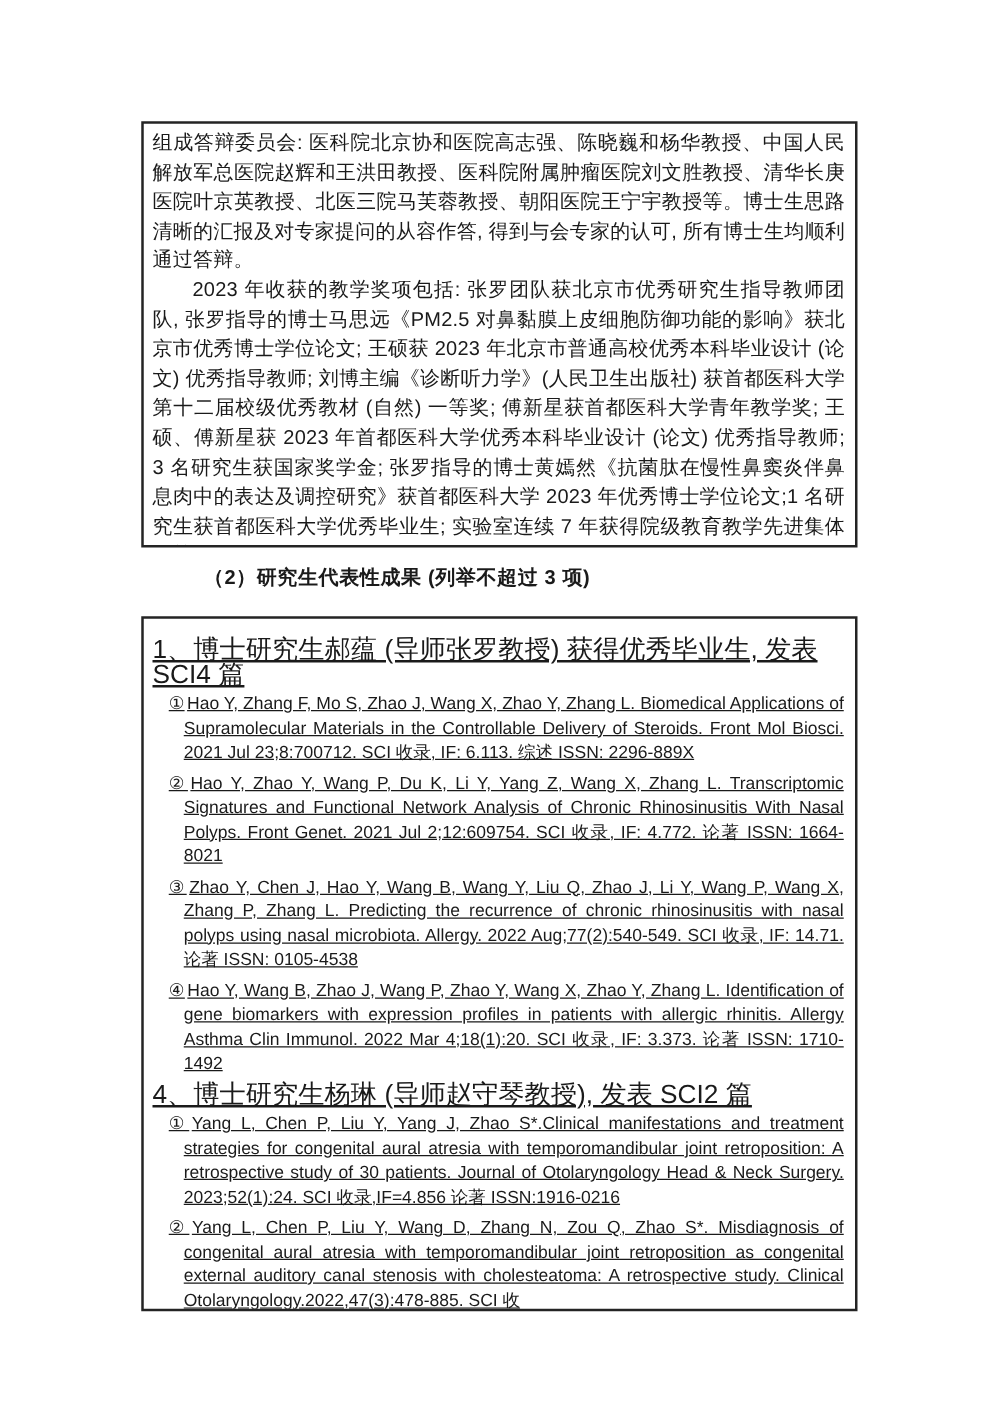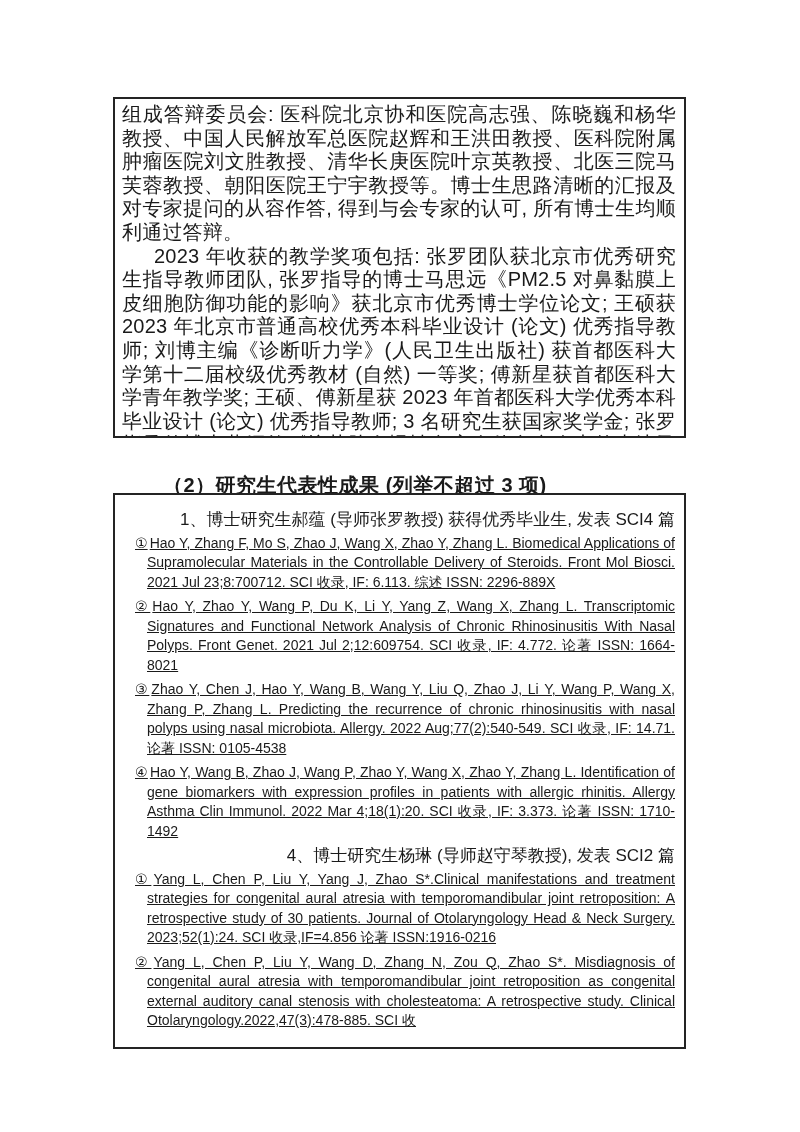--- a/index.html
+++ b/index.html
@@ -19,48 +19,49 @@
     left: 113px;
     width: 573px;
     border: 2px solid #242424;
     background: #ffffff;
     overflow: hidden;
   }
   .box1 {
     top: 97px;
     height: 341px;
     padding: 4px 8px 2px 7px;
-    font-size: 20px;
+    font-size: 16px;
     line-height: 23.6px;
     text-align: justify;
     letter-spacing: 0.2px;
   }
   .box1 .para { text-align: justify; }
   .box1 .para.indented { text-indent: 32px; }
   .section-heading {
     position: absolute;
     left: 163px;
-    top: 472px;
-    font-size: 20px;
+    top: 452px;
+    font-size: 16px;
     font-weight: 700;
     letter-spacing: 0.5px;
     white-space: nowrap;
   }
   .box2 {
     top: 493px;
     height: 556px;
     padding: 13px 9px 3px 7px;
     font-size: 14px;
     line-height: 19.5px;
     text-align: justify;
   }
   .sec-title {
-    font-size: 17px;
+    font-size: 21px;
     margin: 2px 0 4px 0;
-    text-align: right;
+    text-align: left;
+    text-decoration: underline;
   }
   .ref {
     padding-left: 25px;
     text-indent: -12px;
     margin: 0 0 5px 0;
     text-align: justify;
     text-decoration: underline;
   }
   .ref .num { margin-right: 2px; }
 </style>

